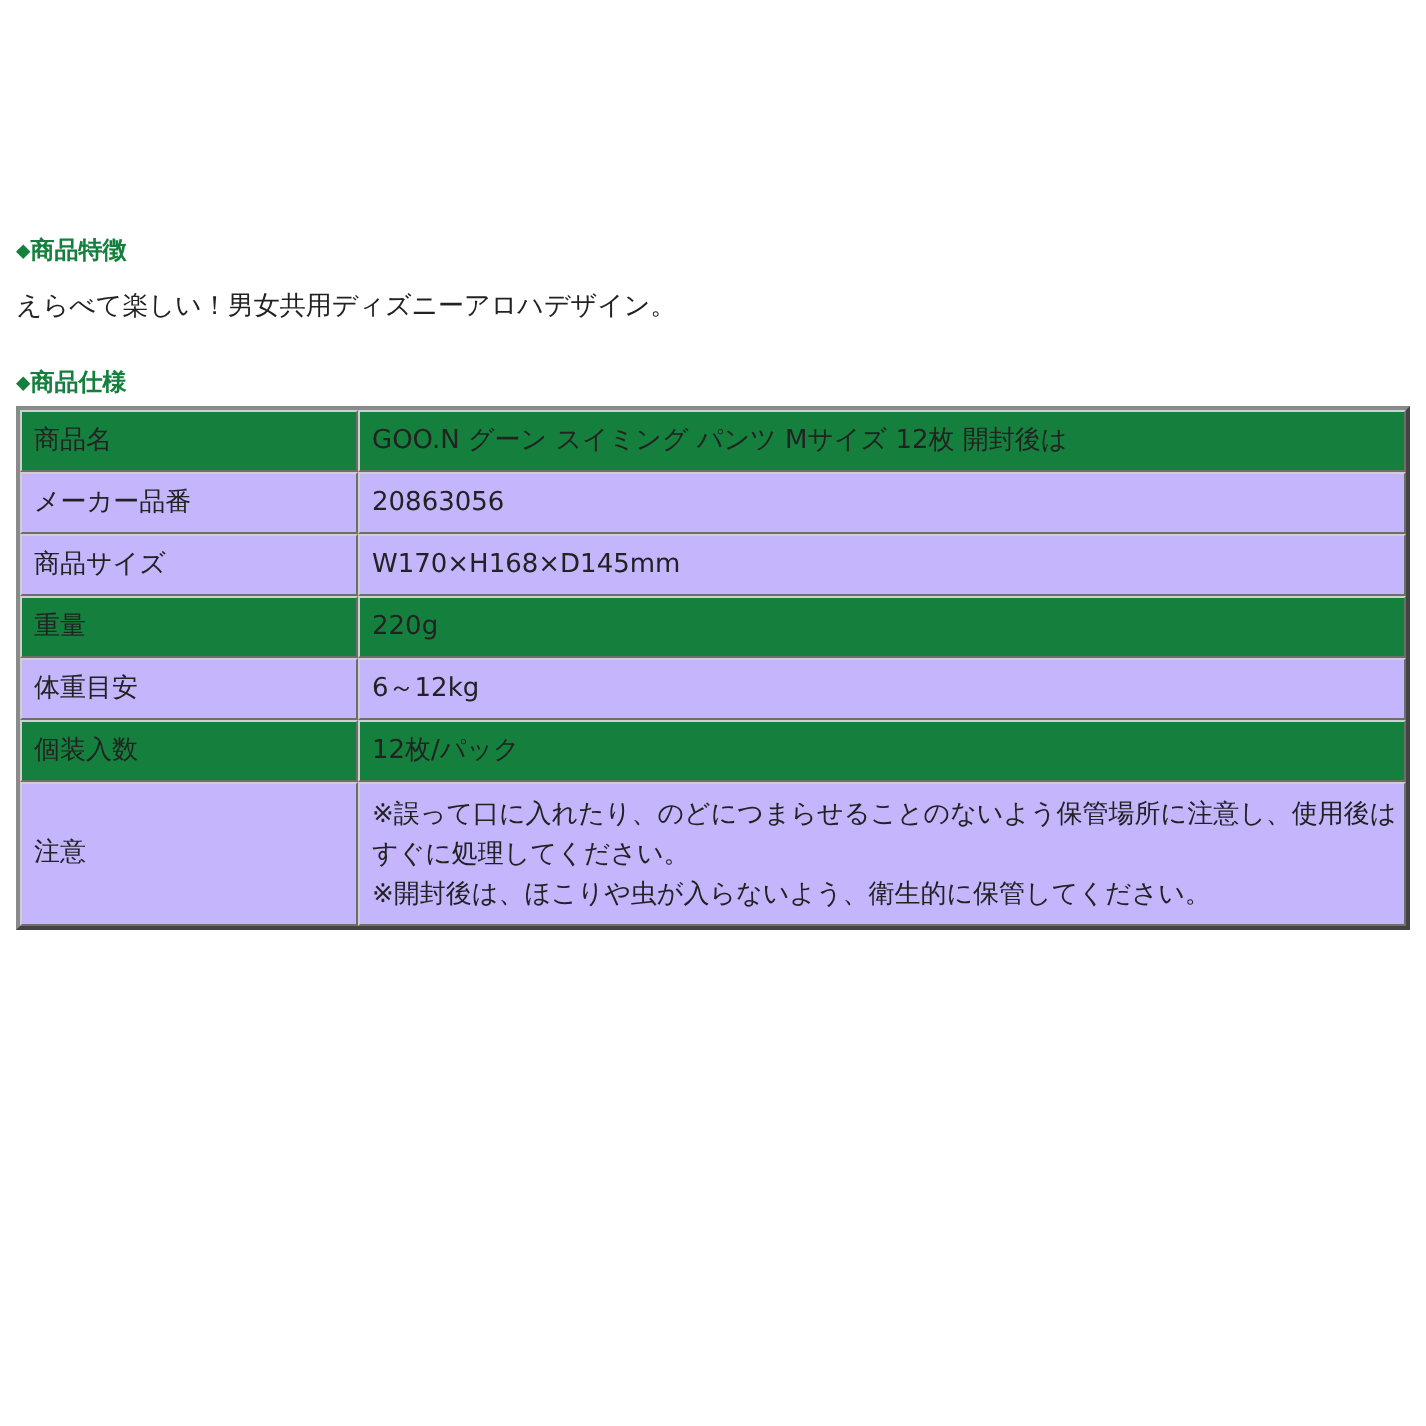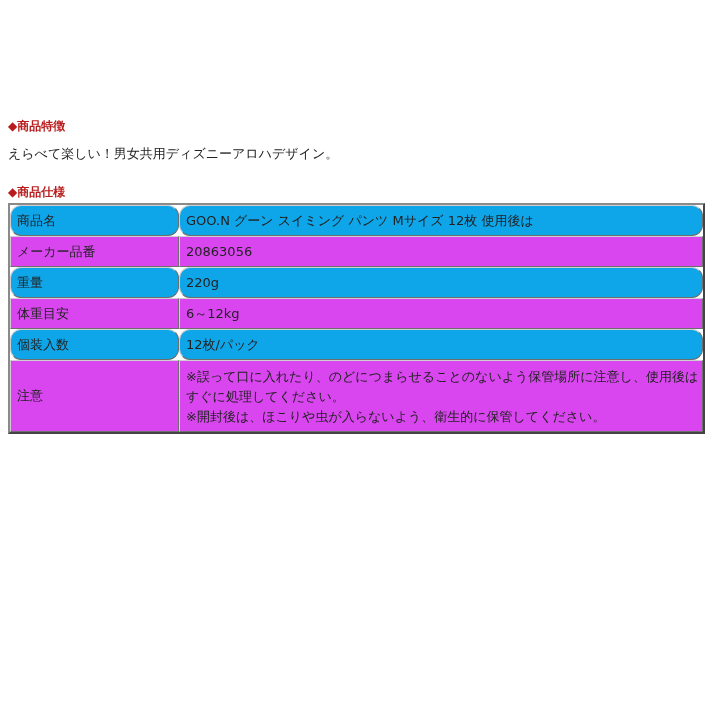--- a/index.html
+++ b/index.html
@@ -13,23 +13,24 @@
     position: relative;
     font-family: "DejaVu Sans", "Liberation Sans", sans-serif;
     color: #222222;
     overflow: hidden;
   }
   .section-heading {
     position: absolute;
     left: 8px;
     font-size: 12px;
     font-weight: bold;
-    color: #b91c1c;
+    color: #15803d;
     line-height: 16px;
     margin: 0;
+    font-family: Liberation Mono, monospace;
   }
   #h-features { top: 118px; }
   #h-specs { top: 184px; }
   .feature-text {
     position: absolute;
     left: 8px;
     top: 145px;
     font-size: 13px;
     line-height: 18px;
     color: #222222;
@@ -55,22 +56,22 @@
     border-left: 1px solid #cfcfcf;
     padding: 0 0 0 6px;
     height: 29px;
     vertical-align: middle;
     line-height: 20px;
     color: #222222;
   }
   .spec-table td.label {
     width: 161px;
   }
-  .spec-table tr.gray td { background: #0ea5e9; border-radius: 11px; }
-  .spec-table tr.white td { background: #d946ef; }
+  .spec-table tr.gray td { background: #15803d; }
+  .spec-table tr.white td { background: #c4b5fd; }
   .spec-table tr.tall td { height: 69px; }
   .spec-table tr.tall td.value { line-height: 20px; padding-top: 1px; }
   .spec-table tr.keywords td {
     font-size: 11px;
     height: 25px;
     padding-left: 4px;
   }
   .note-line { display: block; }
 </style>
 </head>
@@ -78,25 +79,29 @@
 
 <h3 id="h-features" class="section-heading">◆商品特徴</h3>
 <p class="feature-text">えらべて楽しい！男女共用ディズニーアロハデザイン。</p>
 
 <h3 id="h-specs" class="section-heading">◆商品仕様</h3>
 
 <table class="spec-table">
   <tbody>
     <tr class="gray">
       <td class="label">商品名</td>
-      <td class="value">GOO.N グーン スイミング パンツ Mサイズ 12枚 使用後は</td>
+      <td class="value">GOO.N グーン スイミング パンツ Mサイズ 12枚 開封後は</td>
     </tr>
     <tr class="white">
       <td class="label">メーカー品番</td>
       <td class="value">20863056</td>
+    </tr>
+    <tr class="white">
+      <td class="label">商品サイズ</td>
+      <td class="value">W170×H168×D145mm</td>
     </tr>
     <tr class="gray">
       <td class="label">重量</td>
       <td class="value">220g</td>
     </tr>
     <tr class="white">
       <td class="label">体重目安</td>
       <td class="value">6～12kg</td>
     </tr>
     <tr class="gray">

